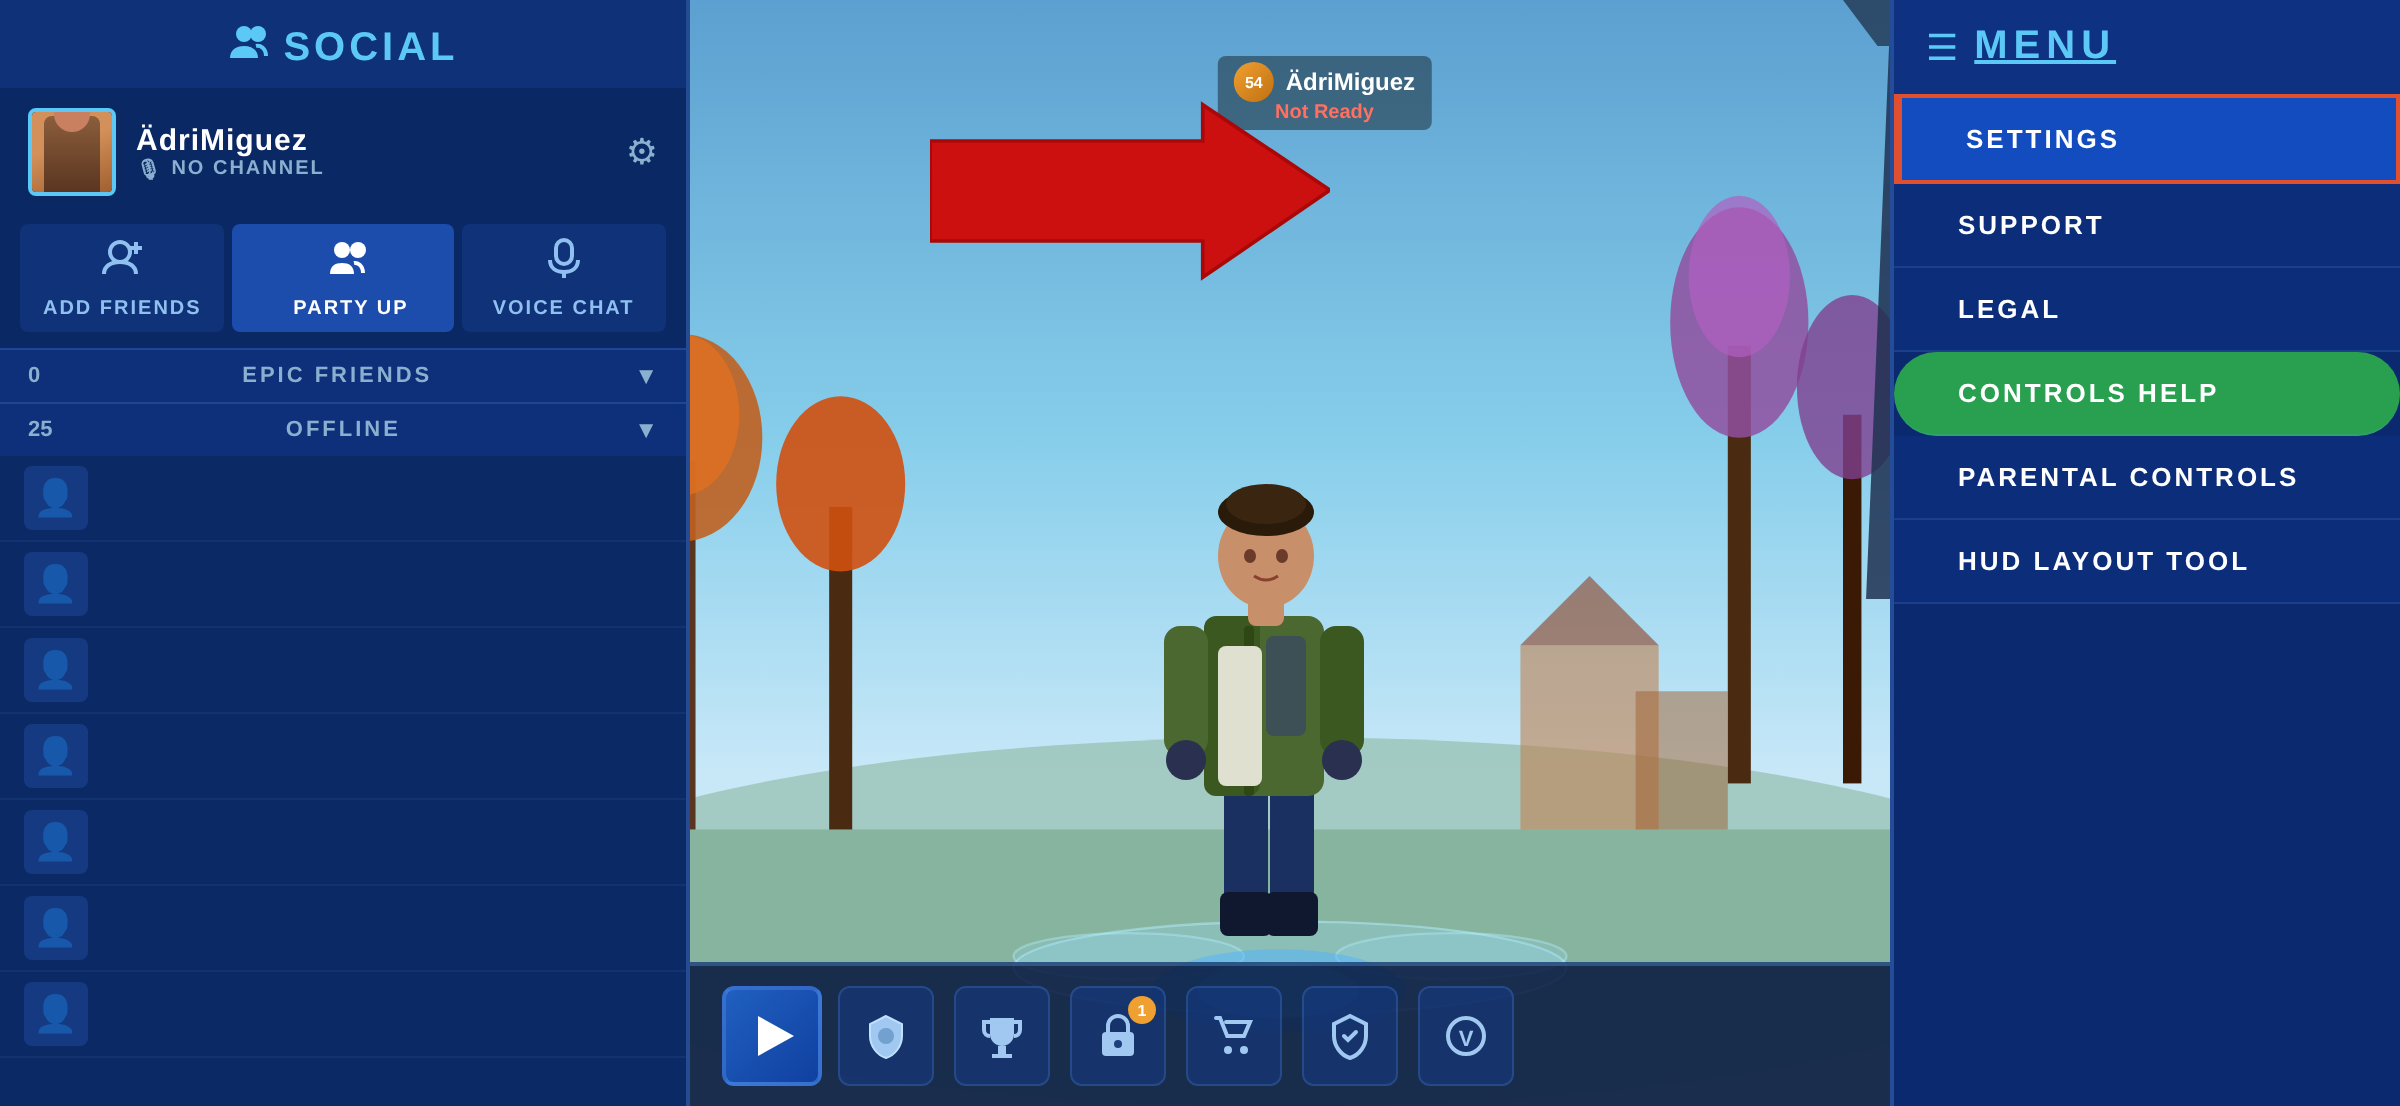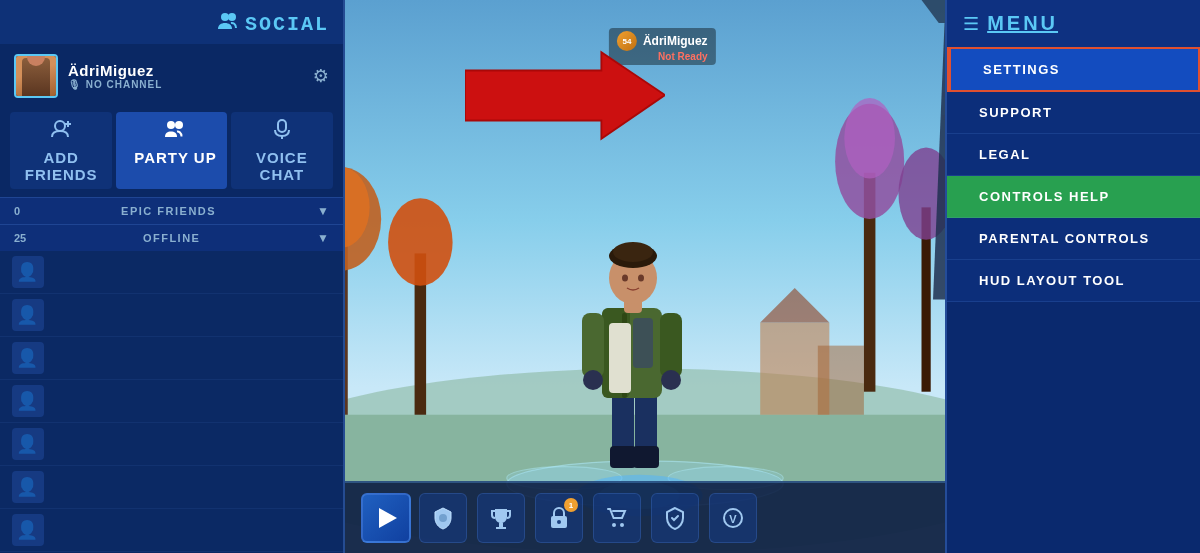--- a/index.html
+++ b/index.html
@@ -22,22 +22,21 @@
       flex-direction: column;
       z-index: 10;
       border-right: 2px solid rgba(100,160,255,0.3);
     }
 
     .sidebar-header {
       background: rgba(15,50,120,0.95);
       padding: 10px 14px 6px 14px;
       display: flex;
       align-items: center;
-      justify-content: flex-end;
-      font-family: Liberation Mono, monospace;
+      justify-content: center;
     }
 
     .social-title {
       color: #5bc8f5;
       font-size: 20px;
       font-weight: 900;
       letter-spacing: 2px;
       text-transform: uppercase;
       display: flex;
       align-items: center;
@@ -136,21 +135,21 @@
       flex: 1;
       display: flex;
       flex-direction: column;
       align-items: center;
       padding: 6px 4px;
       border-radius: 4px;
       cursor: pointer;
       border: none;
       font-family: 'Arial Black', Arial, sans-serif;
       font-weight: 900;
-      font-size: 15px;
+      font-size: 10px;
       letter-spacing: 1px;
       text-transform: uppercase;
       gap: 4px;
       color: #90c0f0;
       background: rgba(20,60,140,0.5);
     }
 
     .tab-btn.active {
       background: rgba(30,80,180,0.9);
       color: #ffffff;
@@ -383,20 +382,21 @@
 
     .menu-item.active-item {
       background: rgba(20,80,200,0.9);
       border: 2px solid #e05030;
       border-left: 4px solid #e05030;
     }
 
     .menu-item.controls-help {
       background: #28a050;
       color: #ffffff;
+      border-radius: 21px;
     }
   </style>
 </head>
 <body>
 
 <div class="sidebar">
 
   <div class="sidebar-header">
     <div class="social-title">
       <span>
@@ -595,21 +595,21 @@
     <ellipse cx="66" cy="54" rx="20" ry="10" fill="#3a2510"></ellipse>
 
     <ellipse cx="58" cy="80" rx="3" ry="3.5" fill="#6a3a2a"></ellipse>
     <ellipse cx="74" cy="80" rx="3" ry="3.5" fill="#6a3a2a"></ellipse>
     <path d="M60 90 Q66 94 72 90" stroke="#8a4030" stroke-width="1.5" fill="none"></path>
 
     <rect x="66" y="120" width="20" height="50" rx="4" fill="#3a4a60" opacity="0.8"></rect>
   </svg>
 
   <div class="player-tag" style="top:28px;left:50%;transform:translateX(-46%);">
-    <div style="display:flex;flex-direction:column;align-items:flex-end;background:rgba(0,0,0,0.4);padding:3px 8px;border-radius:4px;margin-left:24px;">
+    <div style="display:flex;flex-direction:column;align-items:center;background:rgba(0,0,0,0.4);padding:3px 8px;border-radius:4px;margin-left:24px;">
       <div style="display:flex;align-items:center;gap:6px;">
         <div style="width:20px;height:20px;background:linear-gradient(135deg,#f0a030,#c07010);border-radius:50%;display:flex;align-items:center;justify-content:center;color:#fff;font-size:8px;font-weight:900;">
             <span>54</span>
           </div>
         <span style="color:#fff;font-size:12px;font-weight:900;">ÄdriMiguez</span>
       </div>
       <span style="color:#ff7060;font-size:10px;font-weight:700;">Not Ready</span>
     </div>
   </div>
 

